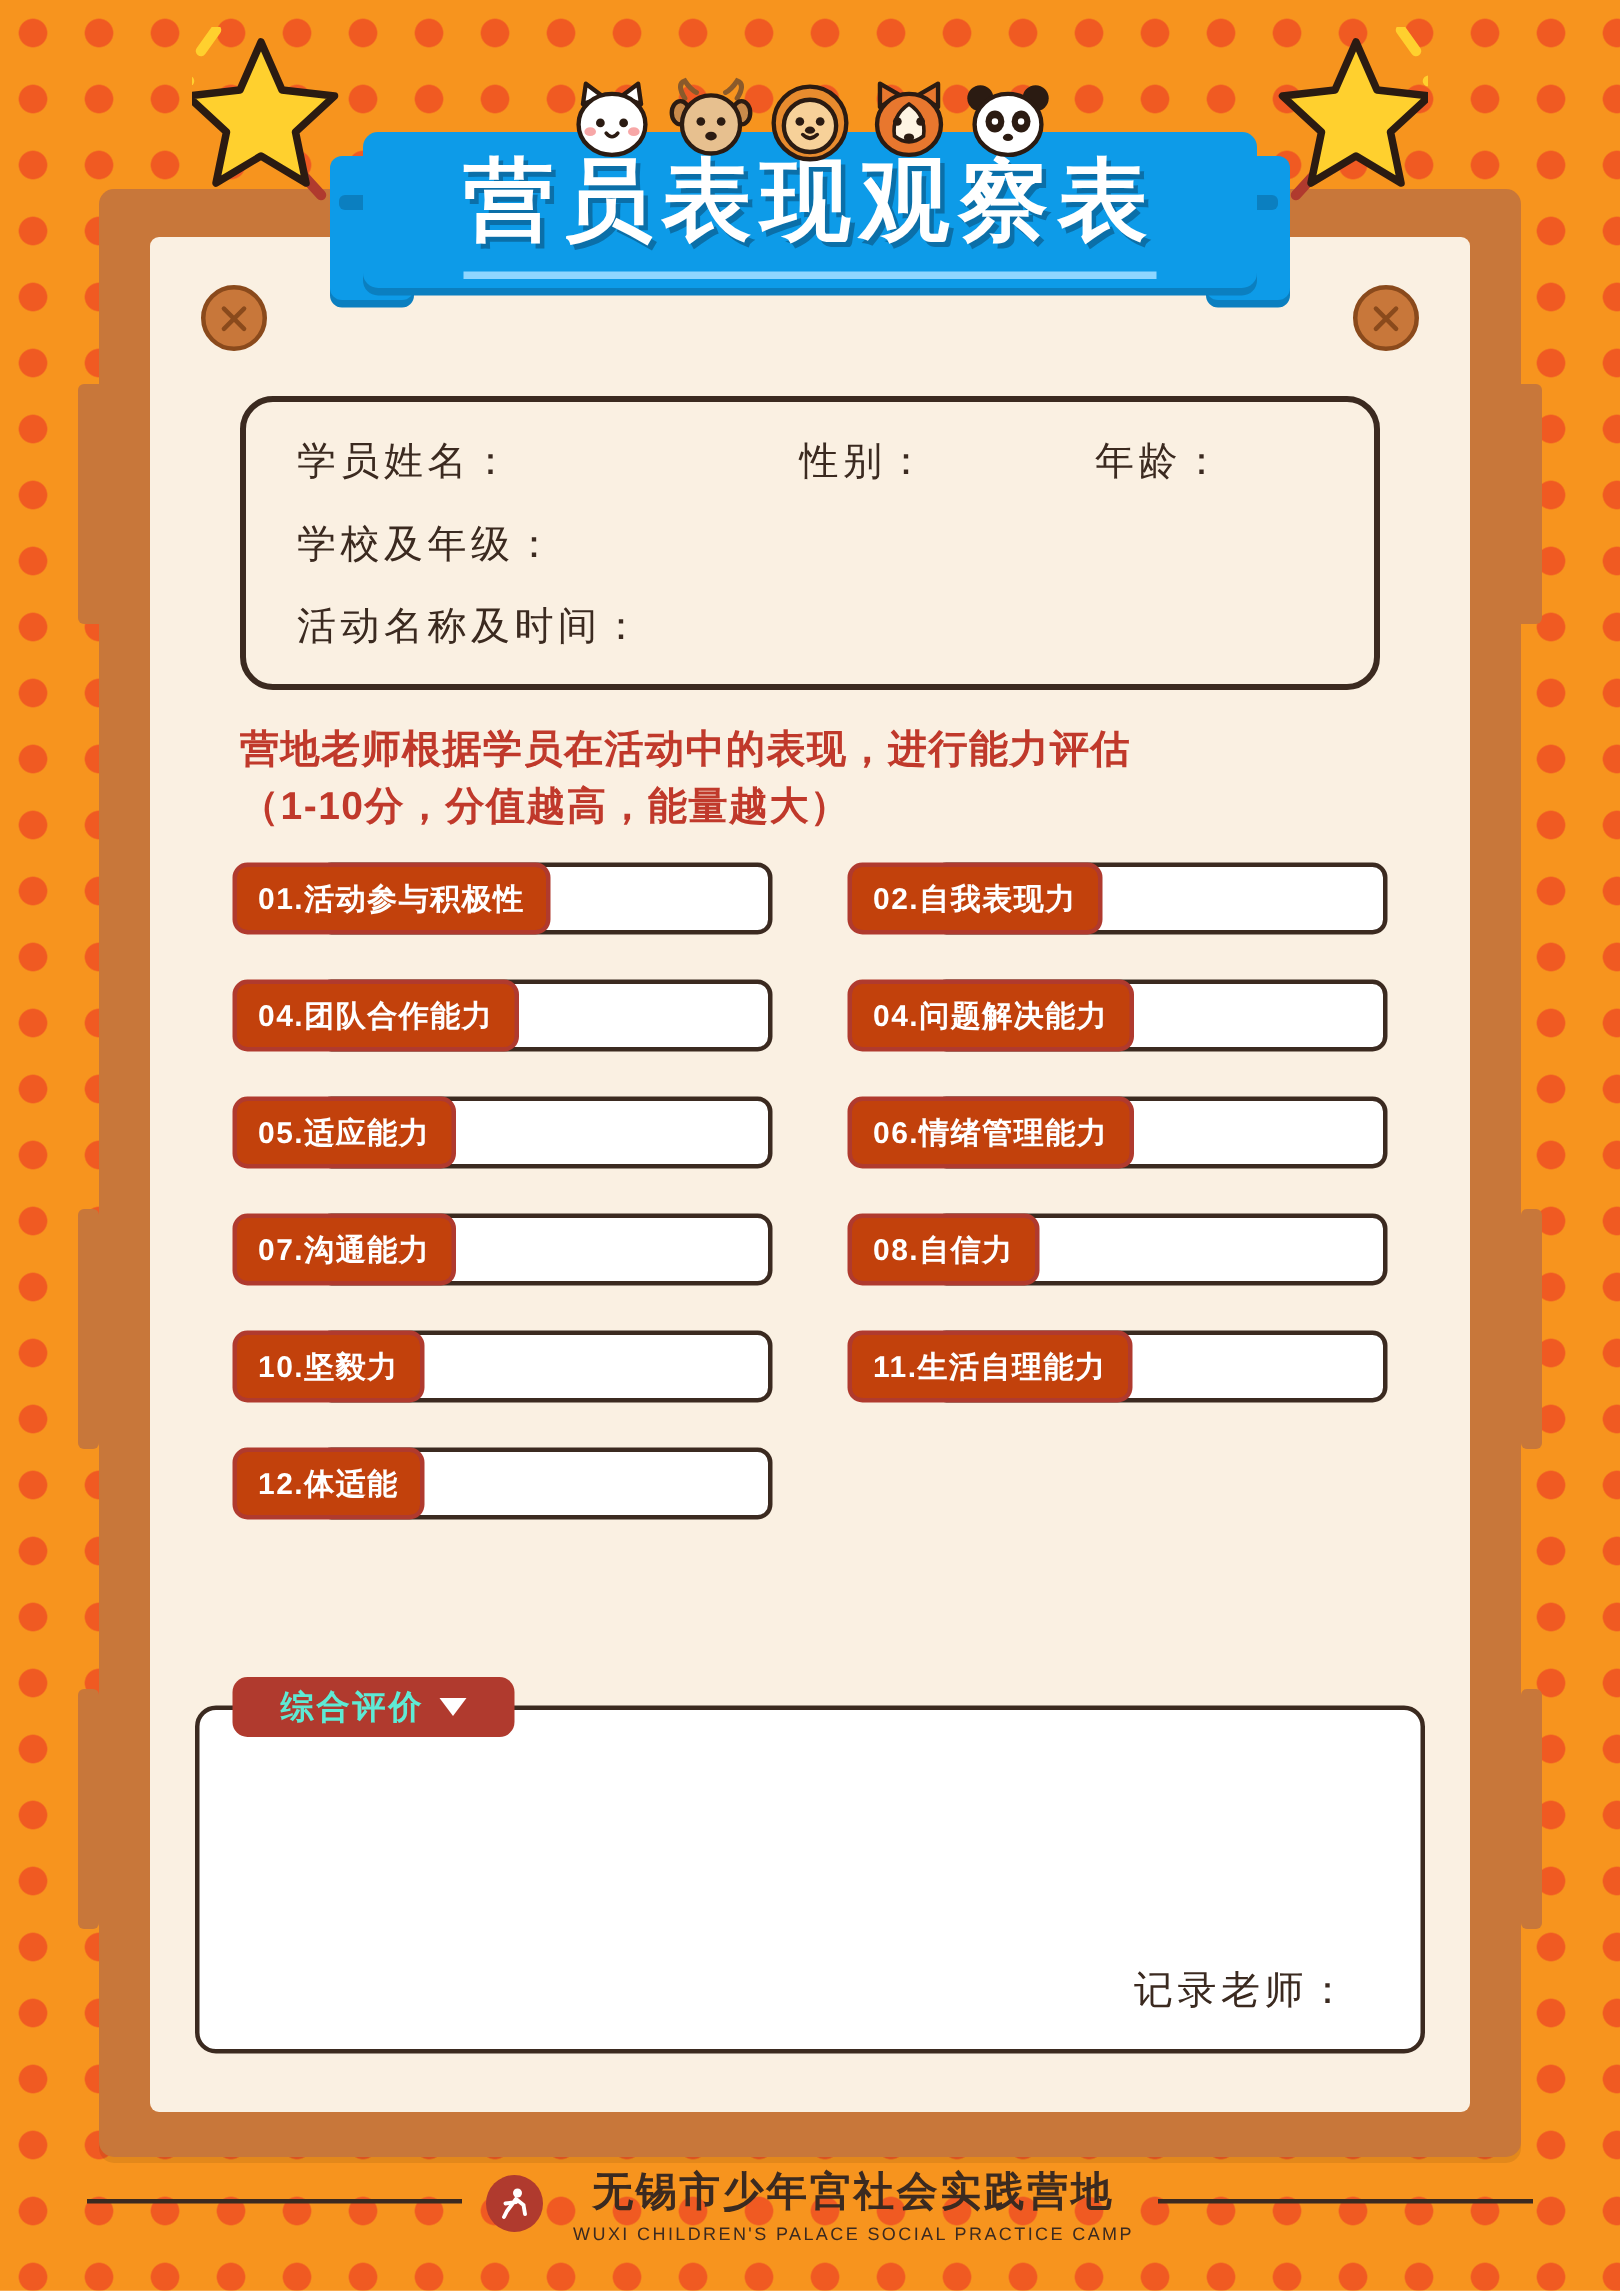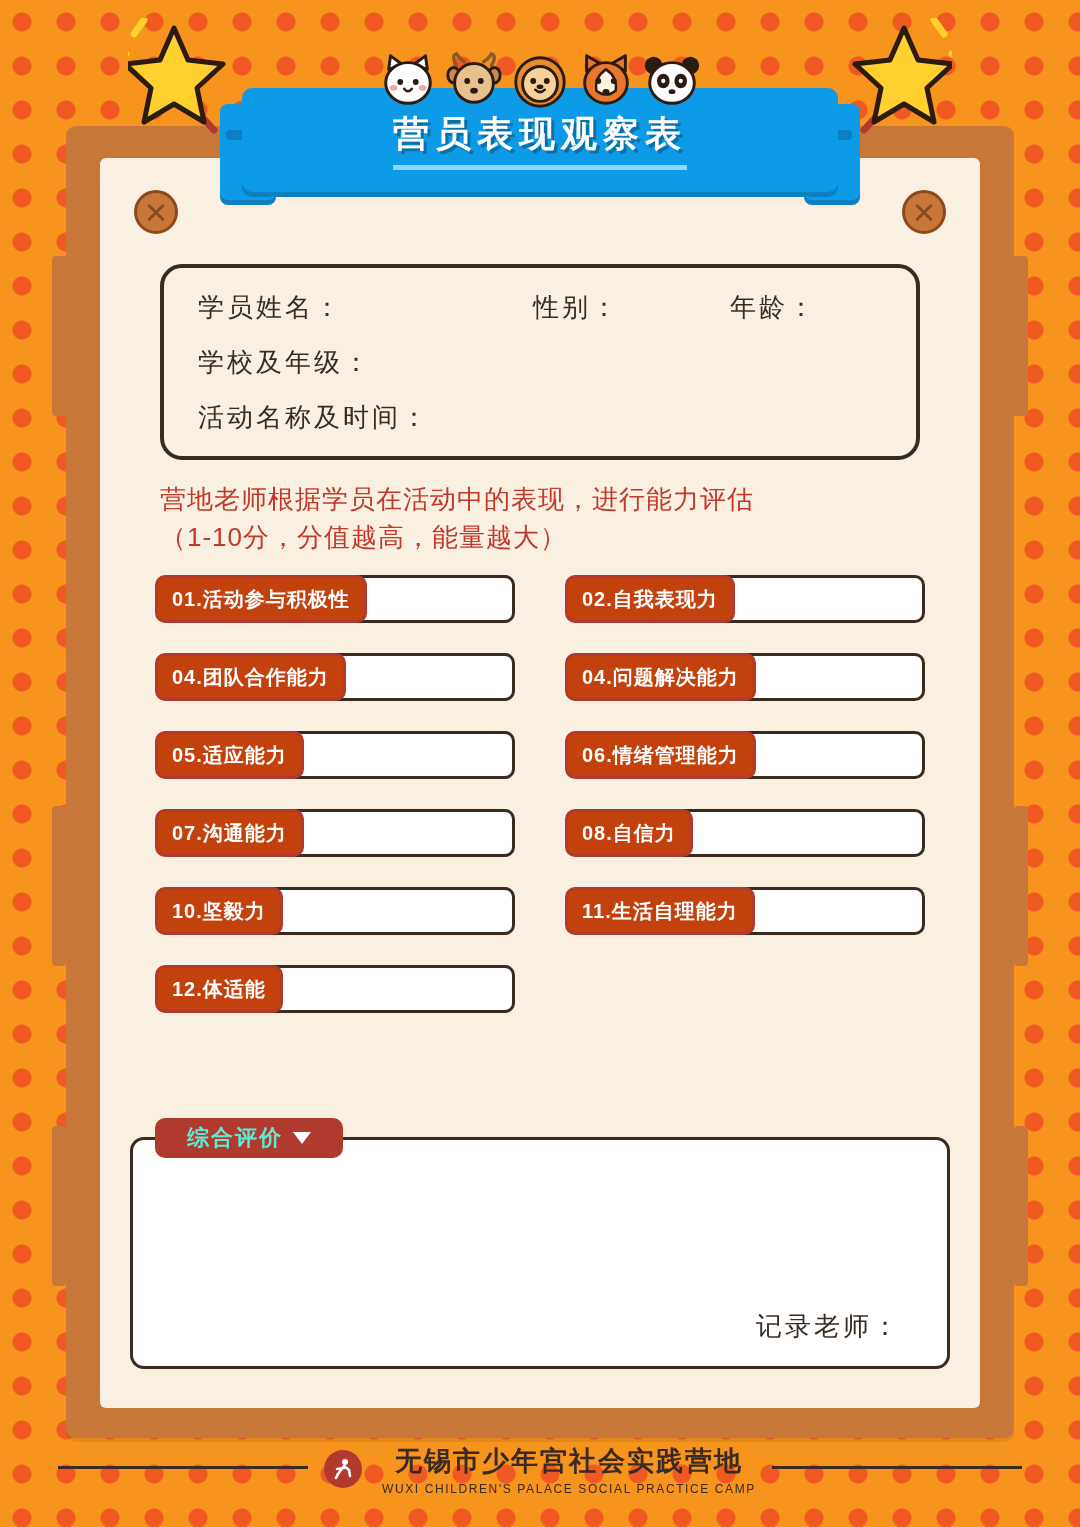--- a/index.html
+++ b/index.html
@@ -65,21 +65,21 @@
 
   
   .banner-wrap{position:absolute;left:0;right:0;top:88px;height:130px;}
   .banner{
     position:absolute;left:50%;transform:translateX(-50%);
     width:596px;height:104px;background:#0D9BE8;border-radius:10px;
     box-shadow:0 5px 0 #0B7FC0;
     display:flex;align-items:center;justify-content:center;
   }
   .banner-title{
-    color:#fff;font-size:36px;font-weight:bold;letter-spacing:6px;
+    color:#fff;font-size:60px;font-weight:bold;letter-spacing:6px;
     text-shadow:3px 3px 0 #0B6FA8;
     padding-bottom:6px;
     border-bottom:5px solid #8FD6FF;
   }
   .ribbon-l,.ribbon-r{
     position:absolute;top:16px;width:56px;height:96px;background:#0D9BE8;border-radius:8px;
     box-shadow:0 5px 0 #0B7FC0;
   }
   .ribbon-l{left:220px;}
   .ribbon-r{right:220px;}
@@ -107,21 +107,21 @@
   }
   .info-row{display:flex;align-items:center;font-size:26px;color:#3B2A20;letter-spacing:3px;margin-bottom:20px;}
   .info-row:last-child{margin-bottom:0;}
   .info-label{white-space:nowrap;}
   .sp-gender{margin-left:190px;}
   .sp-age{margin-left:110px;}
 
   
   .instruction{
     position:absolute;left:160px;top:480px;width:780px;
-    color:#C0392B;font-size:26px;line-height:38px;letter-spacing:1px;font-weight:normal;
+    color:#C0392B;font-size:26px;line-height:38px;letter-spacing:1px;font-weight:bold;
   }
 
   
   .grid{
     position:absolute;left:155px;top:575px;width:770px;
     display:grid;grid-template-columns:1fr 1fr;gap:30px 50px;
   }
   .item{
     position:relative;height:48px;
   }

